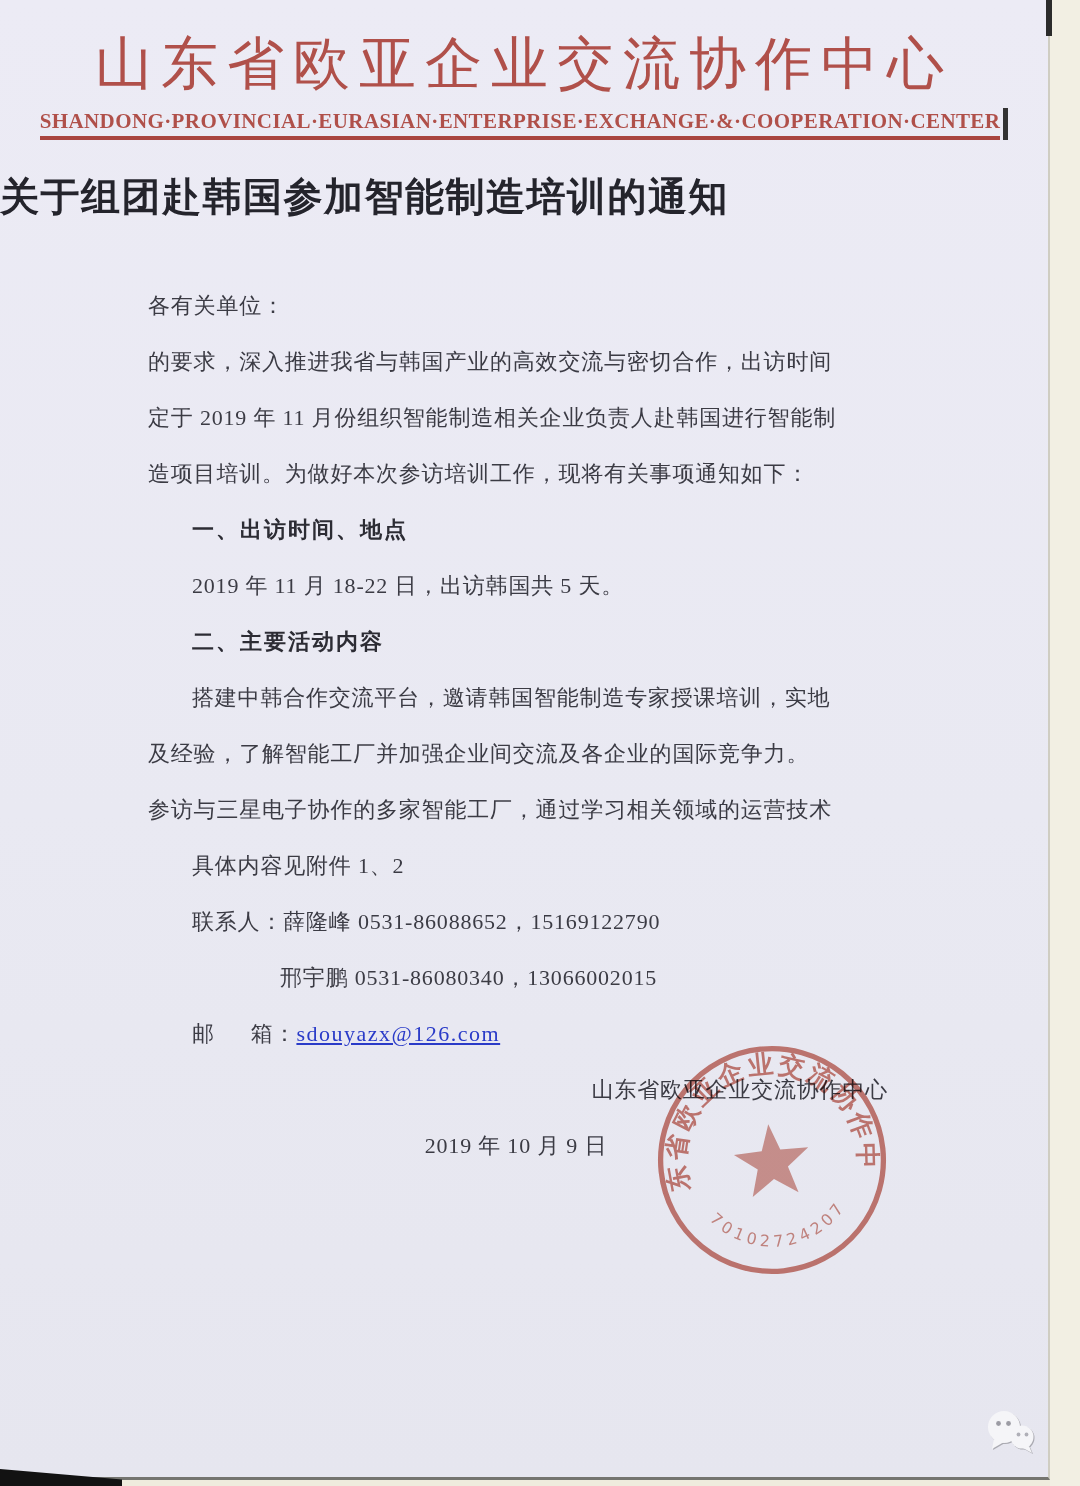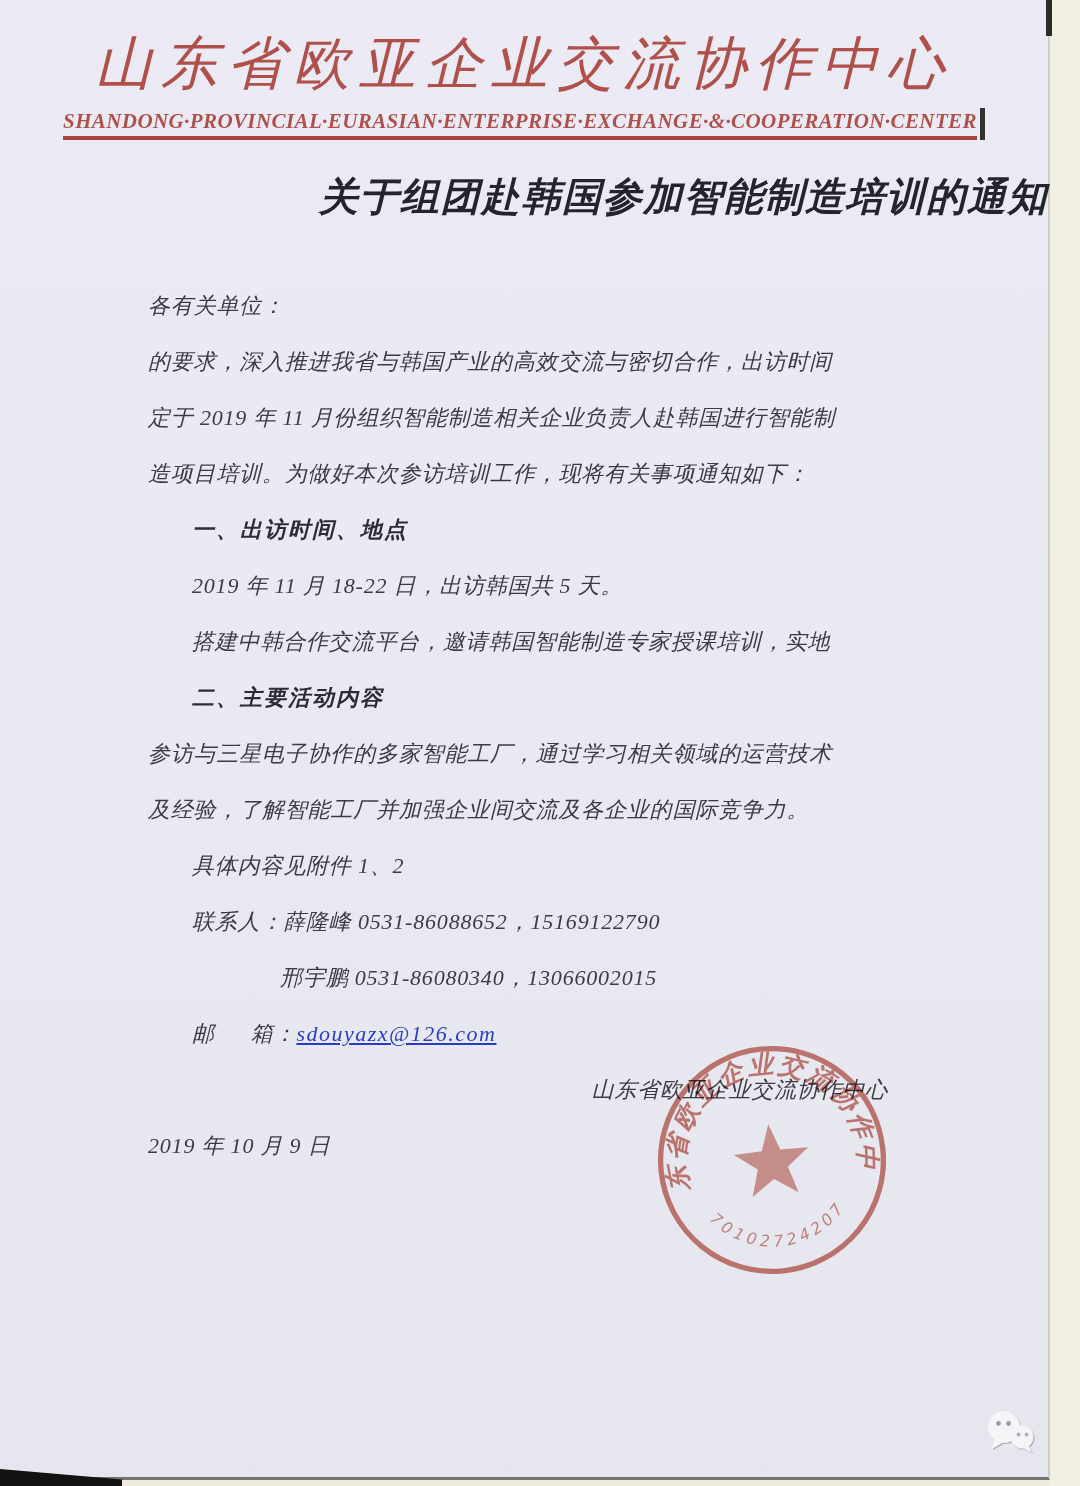--- a/index.html
+++ b/index.html
@@ -2,21 +2,21 @@
 <html><head>
 <meta charset="utf-8">
 <style>
   html, body {
     margin: 0; padding: 0;
     width: 1080px; height: 1486px;
     background: #efecdd;
     overflow: hidden;
     font-family: "Liberation Serif", "DejaVu Serif", serif;
   }
-  .stage { position: relative; width: 1080px; height: 1442px; font-style: italic; }
+  .stage { position: relative; width: 1080px; height: 1442px; }
 
   
   .paper {
     position: absolute; left: 0; top: 0;
     width: 1048px; height: 1477px;
     background: linear-gradient(180deg, #ecebf5 0%, #e9e9f2 55%, #e6e6ef 100%);
     border-right: 2px solid #cfcdc2;
     border-bottom: 3px solid #74746f;
     box-sizing: content-box;
   }
@@ -56,21 +56,21 @@
     padding-bottom: 2px;
     white-space: nowrap;
   }
   .cursor-bar {
     display: inline-block; width: 5px; height: 32px;
     background: #333; vertical-align: middle; margin-left: 3px;
   }
 
   .doc-title {
     margin: 30px 0 0 0;
-    text-align: right;
+    text-align: left;
     font-size: 39px;
     font-weight: bold;
     color: #24242c;
     letter-spacing: 1.5px;
     white-space: nowrap;
   }
 
   
   .body-text {
     margin: 54px 120px 0 148px;
@@ -89,21 +89,21 @@
     letter-spacing: 2px;
   }
   .email-line .gap { display: inline-block; width: 36px; }
   .email-link {
     color: #2a3bc8;
     text-decoration: underline;
     letter-spacing: 1.5px;
     cursor: pointer;
   }
   .signature { text-align: right; padding-right: 40px; margin-top: 0; }
-  .sign-date { text-align: left; padding-right: 44px; }
+  .sign-date { text-align: center; padding-right: 44px; }
 
   
   .seal {
     position: absolute; left: 650px; top: 1038px;
     width: 244px; height: 244px;
     opacity: 0.78;
     mix-blend-mode: multiply;
     transform: rotate(-6deg);
     pointer-events: none;
   }
@@ -140,24 +140,24 @@
 
     <h1 class="doc-title">关于组团赴韩国参加智能制造培训的通知</h1>
 
     <div class="body-text">
       <p>各有关单位：</p>
       <p>的要求，深入推进我省与韩国产业的高效交流与密切合作，出访时间</p>
       <p>定于 2019 年 11 月份组织智能制造相关企业负责人赴韩国进行智能制</p>
       <p>造项目培训。为做好本次参访培训工作，现将有关事项通知如下：</p>
       <p class="indent bold-heading">一、出访时间、地点</p>
       <p class="indent">2019 年 11 月 18-22 日，出访韩国共 5 天。</p>
+      <p class="indent bold-heading">二、主要活动内容</p>
       <p class="indent">搭建中韩合作交流平台，邀请韩国智能制造专家授课培训，实地</p>
-      <p class="indent bold-heading">二、主要活动内容</p>
+      <p>及经验，了解智能工厂并加强企业间交流及各企业的国际竞争力。</p>
       <p>参访与三星电子协作的多家智能工厂，通过学习相关领域的运营技术</p>
-      <p>及经验，了解智能工厂并加强企业间交流及各企业的国际竞争力。</p>
       <p class="indent">具体内容见附件 1、2</p>
       <p class="indent">联系人：薛隆峰 0531-86088652，15169122790</p>
       <p class="indent6">邢宇鹏 0531-86080340，13066002015</p>
       <p class="indent email-line"><span>邮</span><span class="gap"></span><span>箱：</span><a class="email-link">sdouyazx@126.com</a></p>
       <p class="signature">山东省欧亚企业交流协作中心</p>
       <p class="sign-date">2019 年 10 月 9 日</p>
     </div>
 
     <svg class="seal" viewBox="0 0 230 230">
       <defs>

